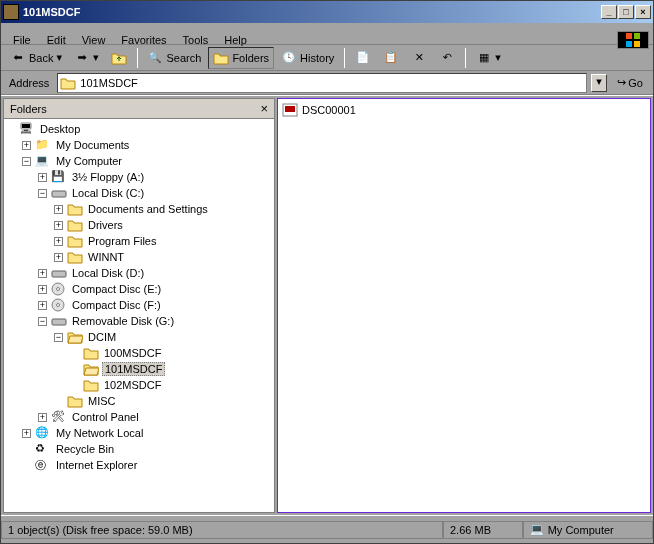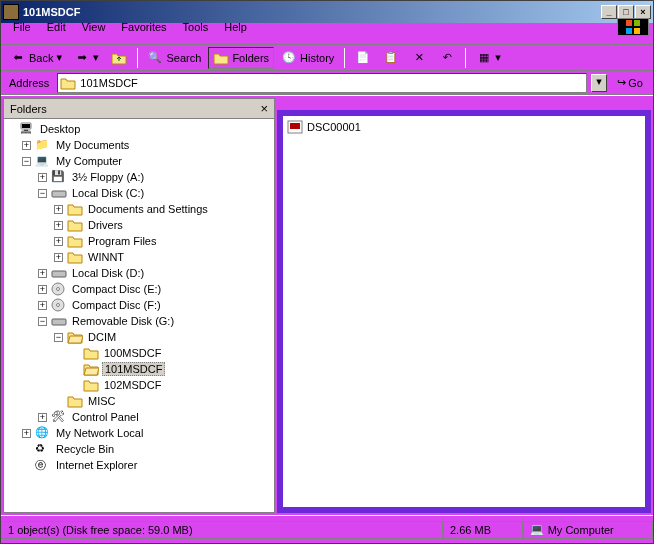--- a/index.html
+++ b/index.html
@@ -1,23 +1,23 @@
 <!DOCTYPE html>
 <html><head>
 <meta charset="utf-8">
 <style>
 * { margin: 0; padding: 0; box-sizing: border-box; font-family: Tahoma, sans-serif; font-size: 11px; }
 body { background: #d4d0c8; width: 654px; height: 544px; overflow: hidden; }
-.window { width: 654px; height: 544px; border: 1px solid #404040; background: #d946ef; display: flex; flex-direction: column; }
+.window { width: 654px; height: 544px; border: 1px solid #404040; background: #a3a3a3; display: flex; flex-direction: column; }
 .titlebar { height: 22px; background: linear-gradient(to right, #0a246a, #a6caf0); display: flex; align-items: center; padding: 0 2px; color: white; font-weight: bold; }
 .titlebar-icon { width: 16px; height: 16px; margin-right: 4px; background: #8a6d3b; border: 1px solid #000; }
 .titlebar-text { flex: 1; }
 .titlebar-buttons { display: flex; gap: 1px; }
 .titlebar-btn { width: 16px; height: 14px; background: #d4d0c8; border: 1px solid #fff; border-right-color: #404040; border-bottom-color: #404040; font-size: 9px; text-align: center; line-height: 12px; color: #000; cursor: pointer; }
-.menubar { height: 22px; display: flex; align-items: flex-end; padding: 8px 4px; border-bottom: 1px solid #808080; }
+.menubar { height: 22px; display: flex; align-items: flex-start; padding: 8px 4px; border-bottom: 1px solid #808080; }
 .menu-item { padding: 3px 8px; cursor: pointer; }
 .menubar-logo { margin-left: auto; width: 32px; height: 18px; background: #000; border: 1px solid #808080; display: flex; align-items: center; justify-content: center; }
 .menubar-logo svg { width: 16px; height: 16px; }
 .toolbar { height: 26px; display: flex; align-items: center; padding: 0 4px; border-bottom: 1px solid #808080; gap: 2px; }
 .tb-sep { width: 1px; height: 20px; background: #808080; margin: 0 3px; border-right: 1px solid #fff; }
 .tb-btn { padding: 2px 4px; display: flex; align-items: center; gap: 3px; cursor: pointer; border: 1px solid transparent; }
 .tb-icon { width: 16px; height: 16px; display: inline-flex; align-items: center; justify-content: center; }
 .addressbar { height: 24px; display: flex; align-items: center; padding: 2px 4px; border-bottom: 1px solid #808080; gap: 4px; }
 .addr-label { padding: 0 4px; }
 .addr-box { flex: 1; height: 20px; background: white; border: 1px solid #808080; border-top-color: #404040; border-left-color: #404040; display: flex; align-items: center; padding: 0 2px; }
@@ -28,21 +28,21 @@
 .folders-pane { width: 272px; background: white; border: 1px solid #808080; display: flex; flex-direction: column; margin: 2px; }
 .folders-header { height: 20px; background: #d4d0c8; display: flex; align-items: center; padding: 0 6px; font-weight: normal; border-bottom: 1px solid #808080; }
 .folders-close { margin-left: auto; cursor: pointer; font-size: 13px; }
 .tree { flex: 1; overflow: auto; padding: 2px; }
 .tree-node { display: flex; align-items: center; height: 16px; white-space: nowrap; cursor: pointer; }
 .exp { width: 9px; height: 9px; border: 1px solid #808080; text-align: center; line-height: 7px; font-size: 9px; margin-right: 4px; background: white; color: #000; flex-shrink: 0; }
 .exp-none { width: 9px; height: 9px; margin-right: 4px; flex-shrink: 0; }
 .tree-icon { width: 16px; height: 14px; margin-right: 3px; flex-shrink: 0; }
 .tree-label { padding: 0 2px; }
 .selected { background: #d4d0c8; border: 1px dotted #808080; }
-.content-pane { flex: 1; background: white; border: 6px solid #6d28d9; margin: 14px 2px 2px 0; padding: 4px; }
+.content-pane { flex: 1; background: white; border: 1px solid #6d28d9; margin: 2px 2px 2px 0; padding: 4px; }
 .file-item { display: flex; align-items: center; gap: 4px; cursor: pointer; }
 .file-icon { width: 16px; height: 14px; }
 .statusbar { height: 28px; border-top: 1px solid #fff; display: flex; align-items: center; }
 .status-cell { padding: 0 6px; border: 1px solid #808080; border-top-color: #808080; border-left-color: #808080; height: 18px; display: flex; align-items: center; }
 .status-cell.main { flex: 1; min-width: 0; white-space: nowrap; overflow: hidden; }
 .status-cell.size { width: 80px; }
 .status-cell.loc { width: 130px; gap: 4px; }
 .i0 { margin-left: 0px; } .i1 { margin-left: 16px; } .i2 { margin-left: 32px; } .i3 { margin-left: 48px; } .i4 { margin-left: 64px; }
 
 .folder-svg { fill: #fce68a; stroke: #b8860b; stroke-width: 1; }

